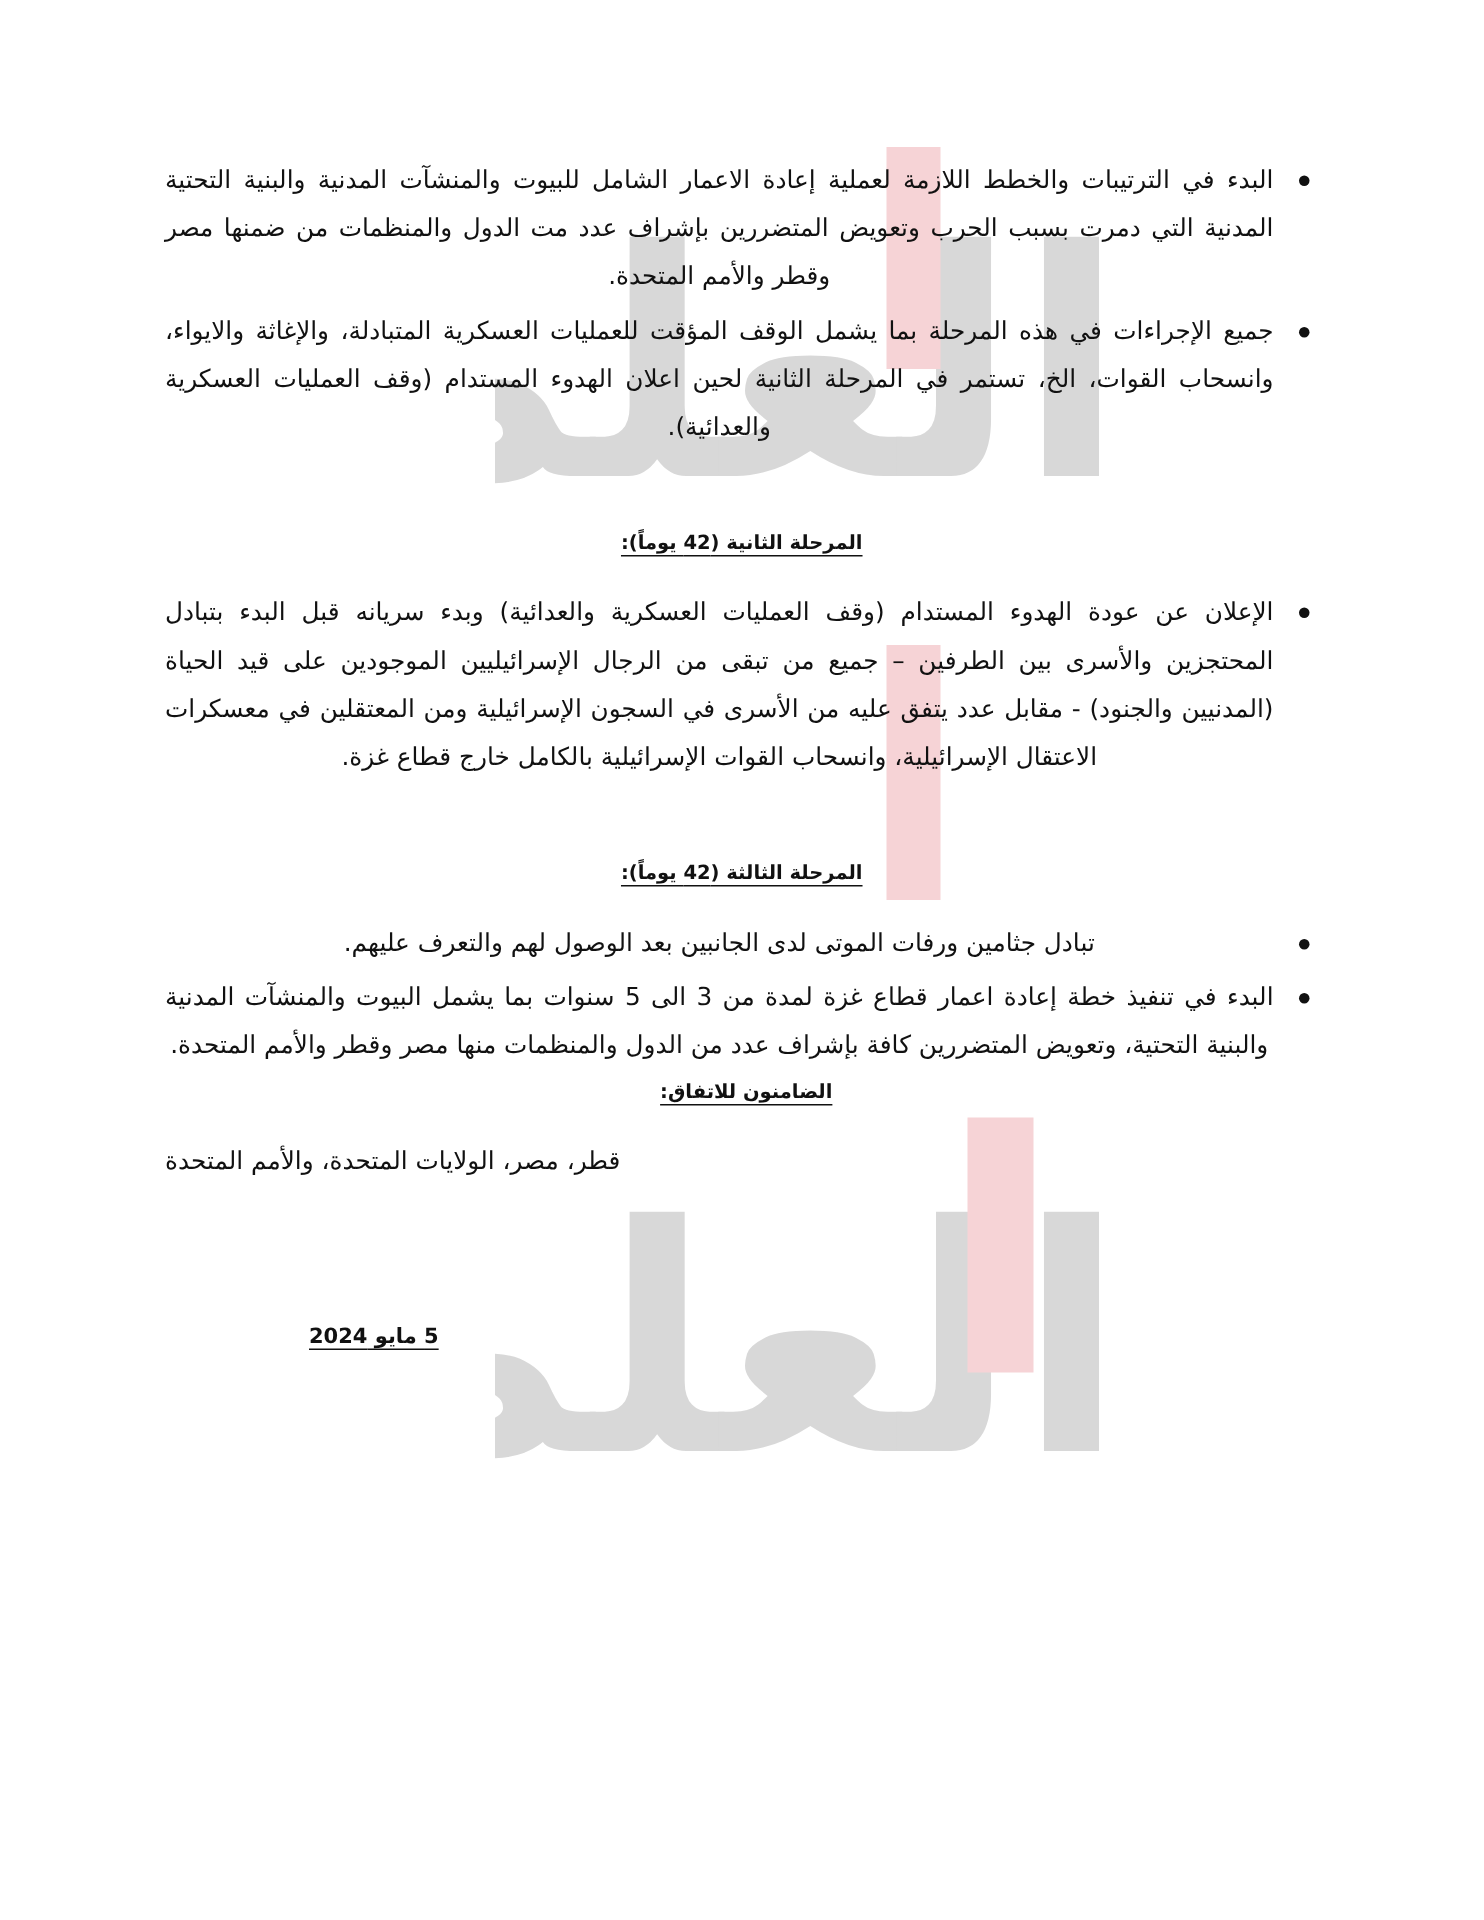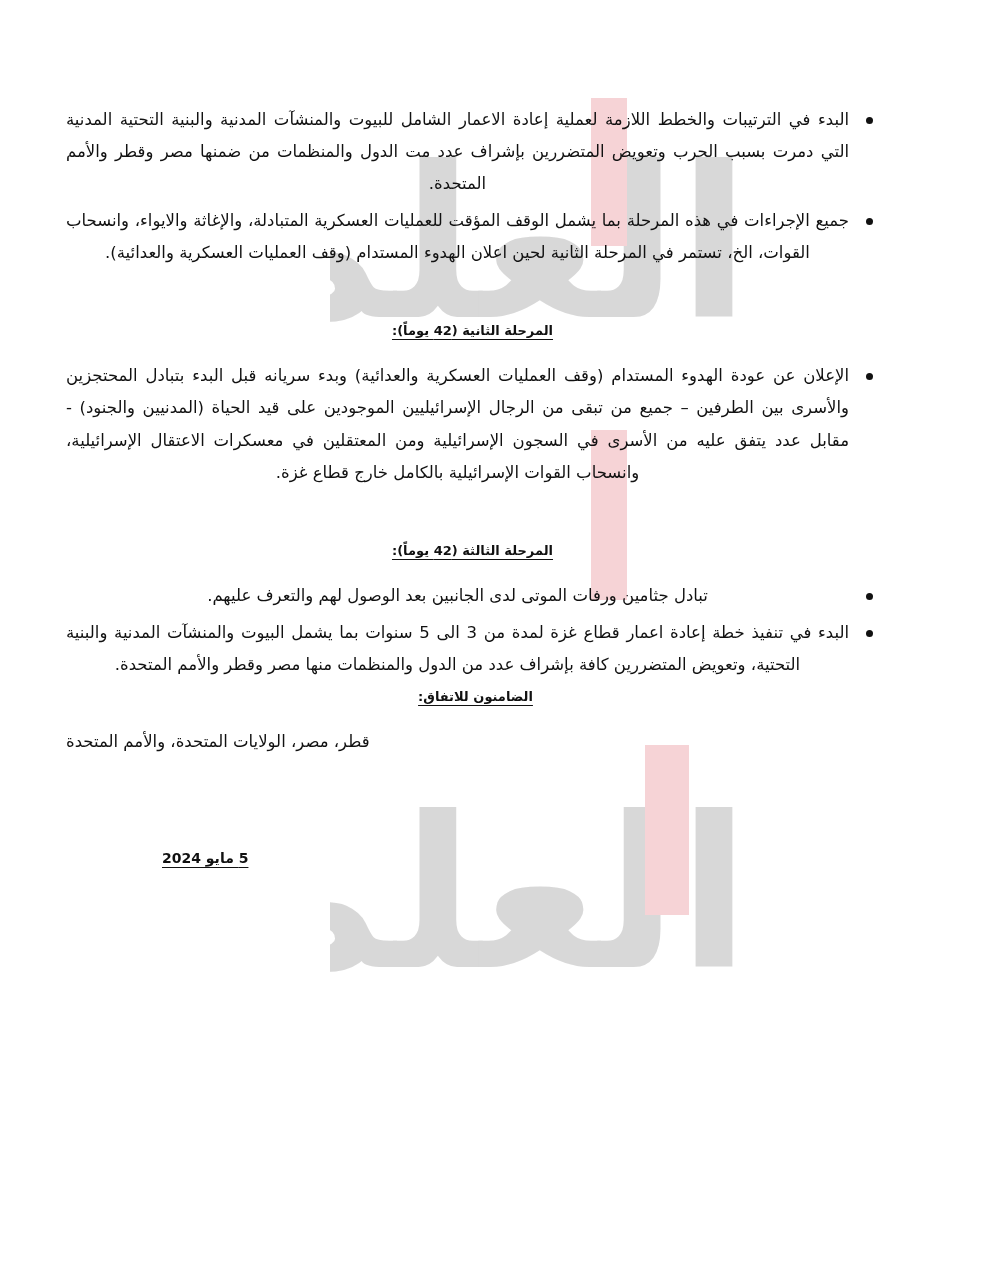--- a/index.html
+++ b/index.html
@@ -46,21 +46,21 @@
     z-index: 0;
   }
   .wm-bar-upper { left: 591px; top: 98px; width: 36px; height: 148px; }
   .wm-bar-mid   { left: 591px; top: 430px; width: 36px; height: 170px; }
   .wm-bar-lower { left: 645px; top: 745px; width: 44px; height: 170px; }
 
   
   .content {
     position: relative;
     z-index: 2;
-    padding: 104px 110px 0 66px;
+    padding: 104px 110px 0 110px;
     color: #111111;
   }
 
   ul.bullets {
     list-style: none;
     margin: 0;
     padding: 0;
   }
   ul.bullets > li {
     position: relative;

